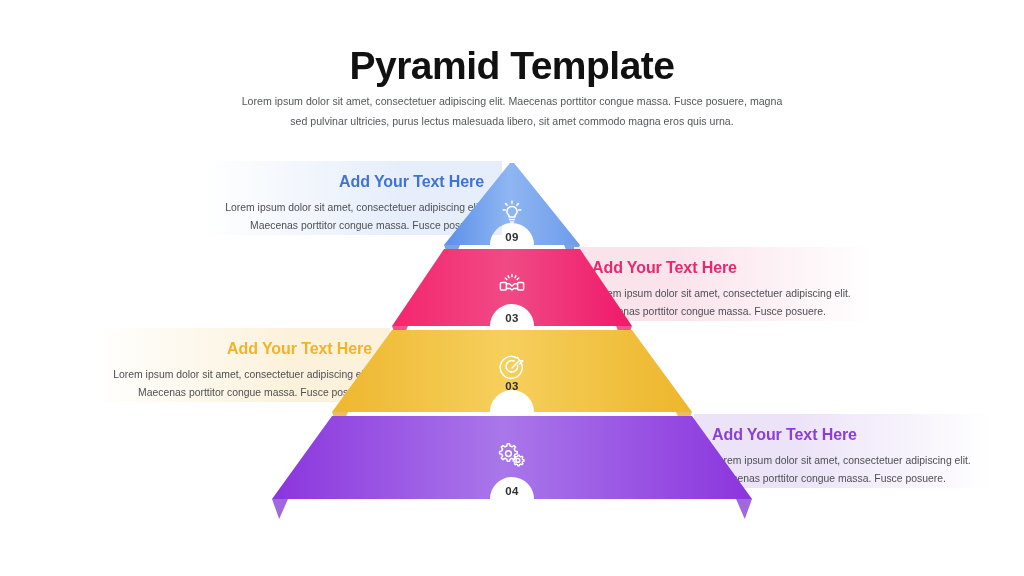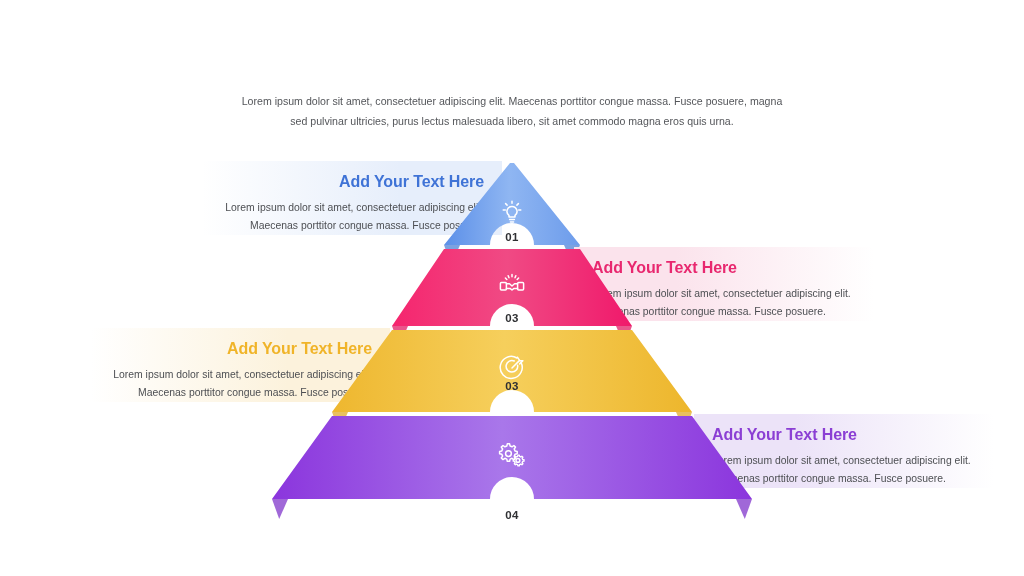--- a/index.html
+++ b/index.html
@@ -56,20 +56,21 @@
   .tb-body { font-size:10.4px; color:#4d4f53; line-height:1.72; }
 
   .tb-right-align  .tb-inner { text-align:right; }
   .tb-left-align   .tb-inner { text-align:left; }
 </style>
 </head>
 <body>
 
 <div id="stage">
 
+  <div class="page-title">Pyramid Template</div>
   <div class="page-subtitle">Lorem ipsum dolor sit amet, consectetuer adipiscing elit. Maecenas porttitor congue massa. Fusce posuere, magna sed pulvinar ultricies, purus lectus malesuada libero, sit amet commodo magna eros quis urna.</div>
 
   <div id="levels-root">
       <div class="level" style="top: 0px;">
         <div class="textband tb-right-align" style="left: 202px; top: 161px; width: 300px; height: 74px;">
           <div class="tb-bg" style="background: linear-gradient(to left, rgb(230, 238, 251) 0%, rgb(230, 238, 251) 34%, rgba(255, 255, 255, 0) 100%);"></div>
           <div class="tb-inner">
             <div class="tb-title" style="color: rgb(63, 115, 214);">Add Your Text Here</div>
             <div class="tb-body">Lorem ipsum dolor sit amet, consectetuer adipiscing elit. Maecenas porttitor congue massa. Fusce posuere.</div>
           </div>
@@ -90,21 +91,21 @@
         </div>
         <div class="band-icon" style="left: 495px; top: 195.8px;">
           <svg viewBox="0 0 30 30">
             <g fill="none" stroke="#ffffff" stroke-width="1.5" stroke-linecap="round" stroke-linejoin="round">
               <path d="M15 3.2v2.1M8.6 5.6l1.5 1.5M21.4 5.6l-1.5 1.5M6.2 12h2.1M21.7 12h2.1"></path>
               <path d="M15 8.4a5 5 0 0 0-3 9v1.6h6v-1.6a5 5 0 0 0-3-9z"></path>
               <path d="M12.6 21.6h4.8M13.4 24h3.2"></path>
             </g>
           </svg>
         </div>
-        <div class="num-badge" style="left: 482px; top: 231px;">01</div>
+        <div class="num-badge" style="left: 482px; top: 231px;">09</div>
       </div>
       <div class="level" style="top: 0px;">
         <div class="textband tb-left-align" style="left: 574px; top: 247px; width: 300px; height: 74px;">
           <div class="tb-bg" style="background: linear-gradient(to right, rgb(251, 227, 236) 0%, rgb(251, 227, 236) 34%, rgba(255, 255, 255, 0) 100%);"></div>
           <div class="tb-inner">
             <div class="tb-title" style="color: rgb(232, 40, 111);">Add Your Text Here</div>
             <div class="tb-body">Lorem ipsum dolor sit amet, consectetuer adipiscing elit. Maecenas porttitor congue massa. Fusce posuere.</div>
           </div>
         </div>
         <div class="shape-wrap" style="top: 0px;">
@@ -192,17 +193,17 @@
         <div class="band-icon" style="left: 495px; top: 437.58px;">
           <svg viewBox="0 0 30 30">
             <g fill="none" stroke="#ffffff" stroke-width="1.5" stroke-linecap="round" stroke-linejoin="round">
               <path d="M12.6 3.8h-2.3l-.5 2.2-1.9.8-1.9-1.3-1.7 1.6 1.3 1.9-.8 1.9-2.2.5v2.3l2.2.5.8 1.9-1.3 1.9 1.7 1.6 1.9-1.3 1.9.8.5 2.2h2.3l.5-2.2 1.9-.8 1.9 1.3 1.6-1.6-1.3-1.9.8-1.9 2.2-.5v-2.3l-2.2-.5-.8-1.9 1.3-1.9-1.6-1.6-1.9 1.3-1.9-.8z"></path>
               <circle cx="11.45" cy="13.6" r="2.9"></circle>
               <path d="M21.6 17.2l-.3 1.4-1.3.6-1.2-.8-1.1 1.1.8 1.2-.6 1.3-1.4.3v1.5l1.4.3.6 1.3-.8 1.2 1.1 1.1 1.2-.8 1.3.6.3 1.4h1.5l.3-1.4 1.3-.6 1.2.8 1.1-1.1-.8-1.2.6-1.3 1.4-.3v-1.5l-1.4-.3-.6-1.3.8-1.2-1.1-1.1-1.2.8-1.3-.6-.3-1.4z" transform="translate(-0.6,-2.2) scale(0.92) translate(1.8,1.6)"></path>
               <circle cx="20.9" cy="20.4" r="1.9"></circle>
             </g>
           </svg>
         </div>
-        <div class="num-badge" style="left: 482px; top: 485px; margin-top: 24px;">04</div>
+        <div class="num-badge" style="left: 482px; top: 485px;">04</div>
       </div>
     </div>
 
 </div>
 
 </body></html>

